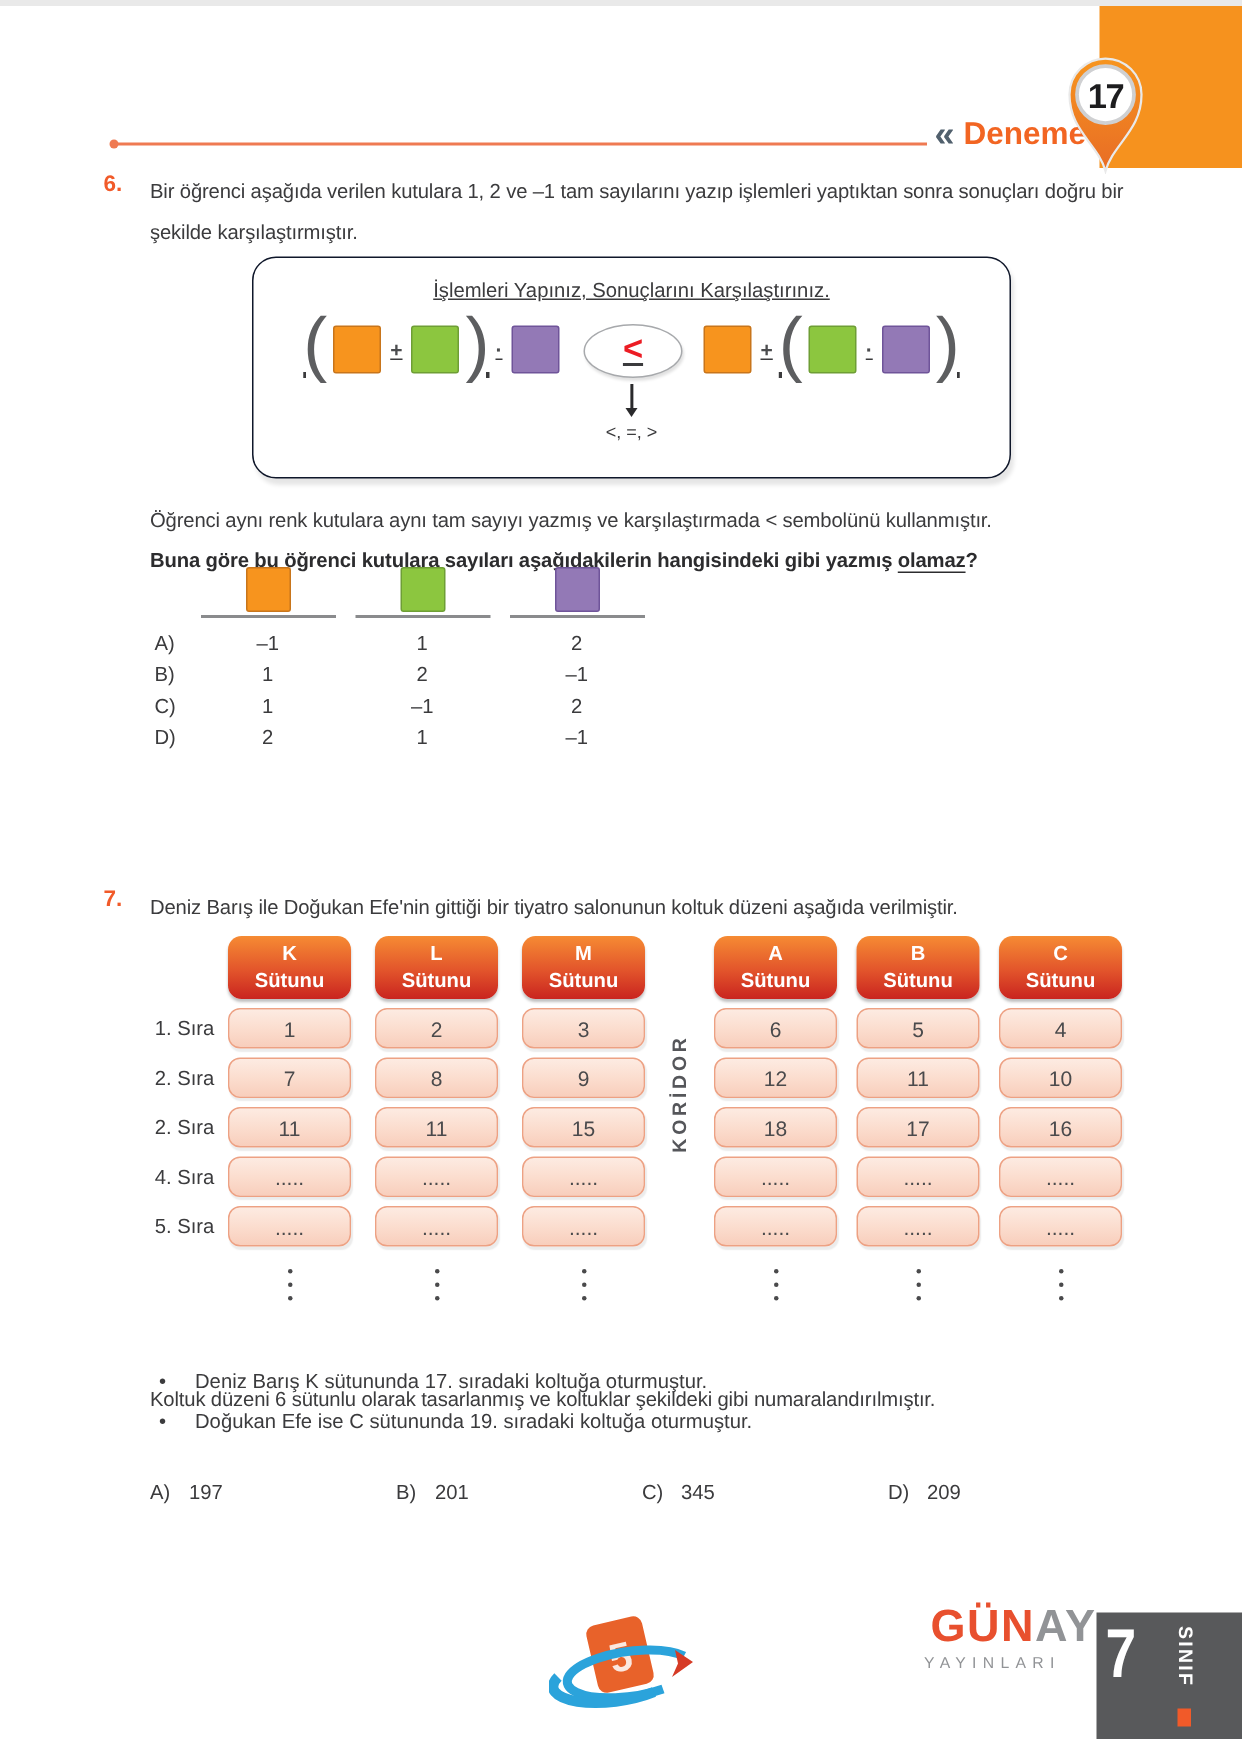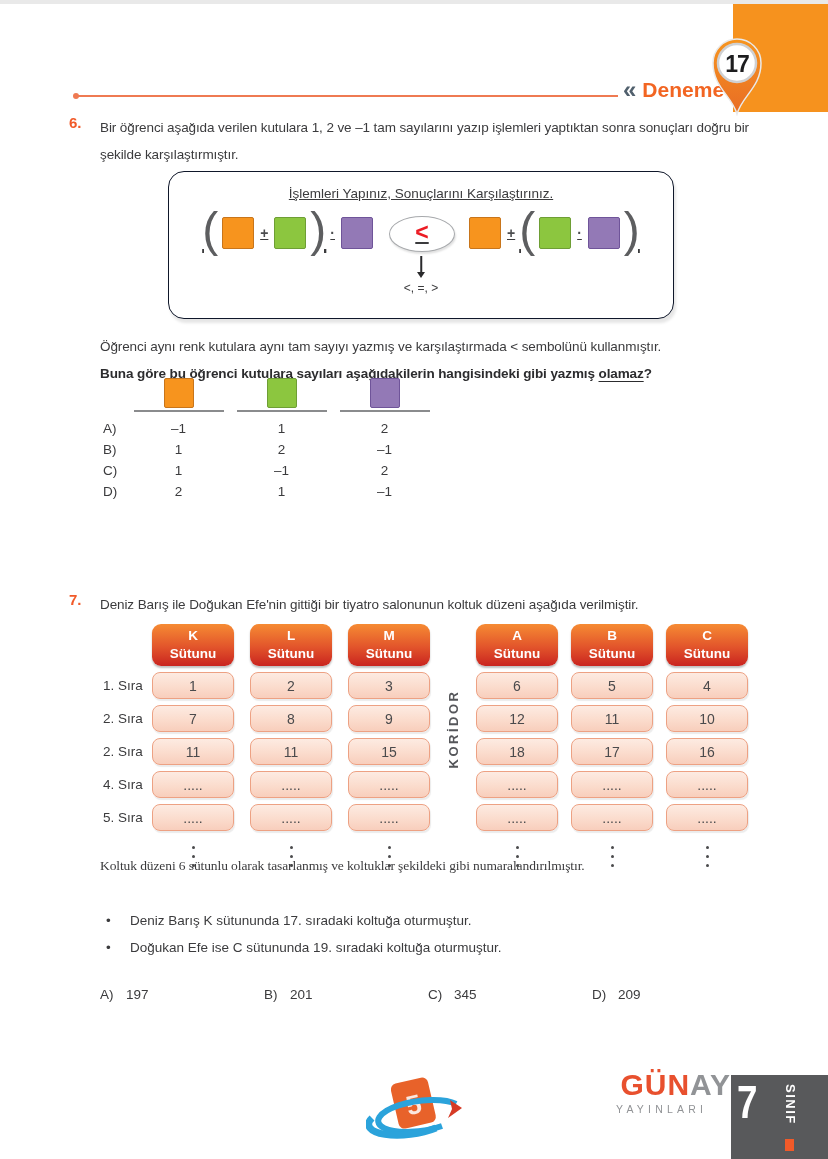--- a/index.html
+++ b/index.html
@@ -302,21 +302,21 @@
           <div class="seat">.....</div>
           <div class="cdots">
             <i></i>
             <i></i>
             <i></i>
           </div>
         </div>
       </div>
   </div>
 
-  <div class="qtext" style="top:848px;font-family:Liberation Serif, serif;">Koltuk düzeni 6 sütunlu olarak tasarlanmış ve koltuklar şekildeki gibi numaralandırılmıştır.</div>
+  <div class="qtext" style="top:915px;">Koltuk düzeni 6 sütunlu olarak tasarlanmış ve koltuklar şekildeki gibi numaralandırılmıştır.</div>
   <div class="bullet-row" style="top:909px;">
     <span class="bullet-dot">•</span>
     <span>Deniz Barış K sütununda 17. sıradaki koltuğa oturmuştur.</span>
   </div>
   <div class="bullet-row" style="top:936px;">
     <span class="bullet-dot">•</span>
     <span>Doğukan Efe ise C sütununda 19. sıradaki koltuğa oturmuştur.</span>
   </div>
   <div class="q7-options" id="q7-options">
       <span class="q7opt">

